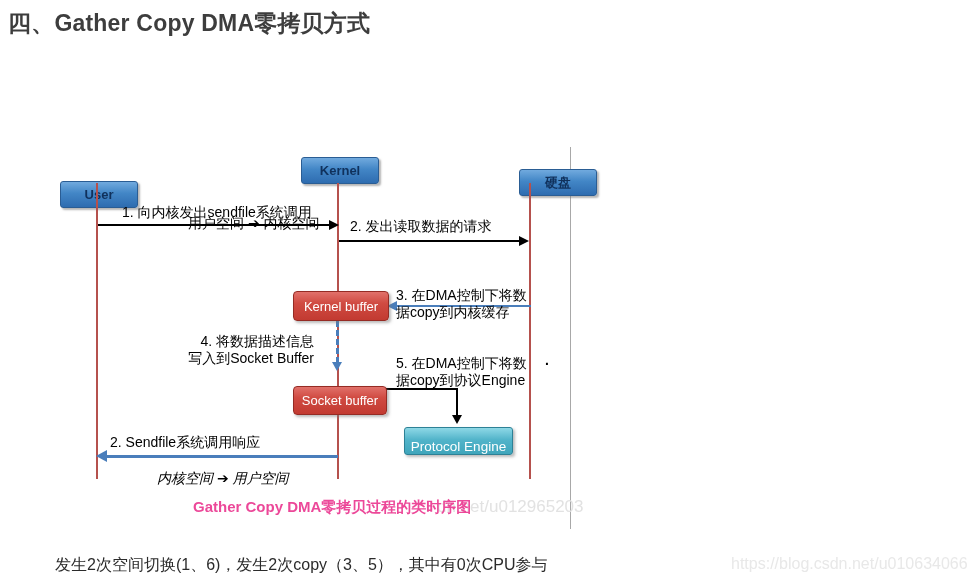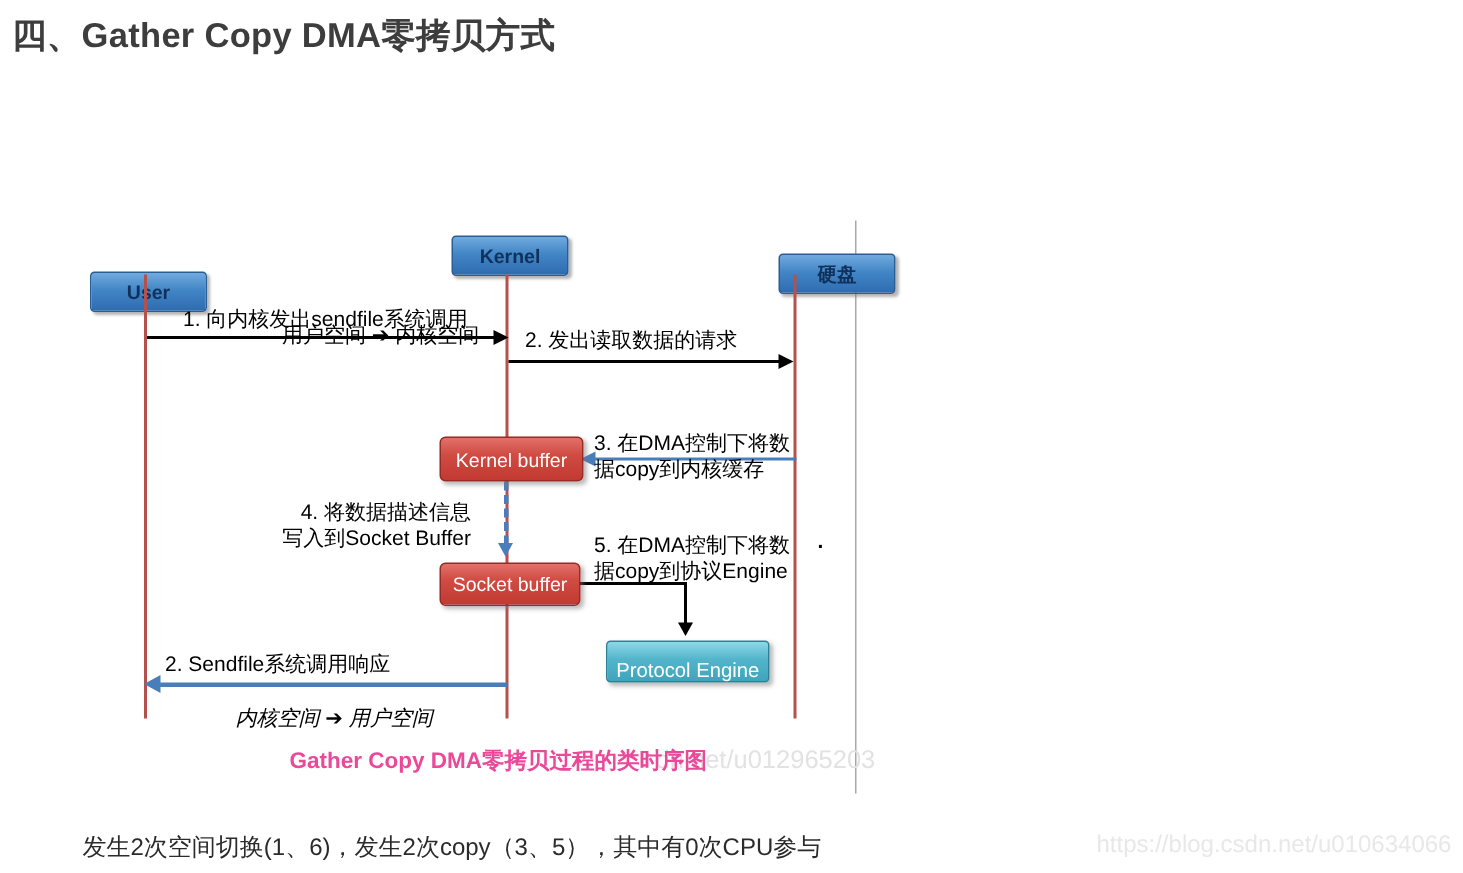--- a/index.html
+++ b/index.html
@@ -48,21 +48,21 @@
   .straydot{left:545px;top:352px;font-size:14px;color:#000;font-weight:bold;}
 
   
   .rbox{
     border-radius:4px;border:1px solid #952b24;
     background:linear-gradient(180deg,#e1716a 0%,#d04b42 40%,#c23a31 100%);
     box-shadow:2px 2px 3px rgba(120,120,120,0.5);
     display:flex;align-items:center;justify-content:center;color:#fff;font-size:13px;z-index:2;
   }
   .kbuf{left:293px;top:291px;width:94px;height:28px;}
-  .sbuf{left:293px;top:375px;width:92px;height:27px;}
+  .sbuf{left:293px;top:386px;width:92px;height:27px;}
   .tbox{
     left:404px;top:427px;width:107px;height:26px;border-radius:3px;border:1px solid #2d8196;
     background:linear-gradient(180deg,#8ed8e6 0%,#52b4ca 45%,#3fa5bb 100%);
     box-shadow:2px 2px 3px rgba(120,120,120,0.5);
     display:flex;align-items:flex-end;justify-content:center;color:#fff;font-size:13.5px;z-index:2;
   }
 
   .caption{left:193px;top:498px;font-size:15px;font-weight:600;color:#ec4899;z-index:2;white-space:nowrap;}
   .d-border{left:570px;top:147px;width:1px;height:382px;background:#a8a8a8;}
 

